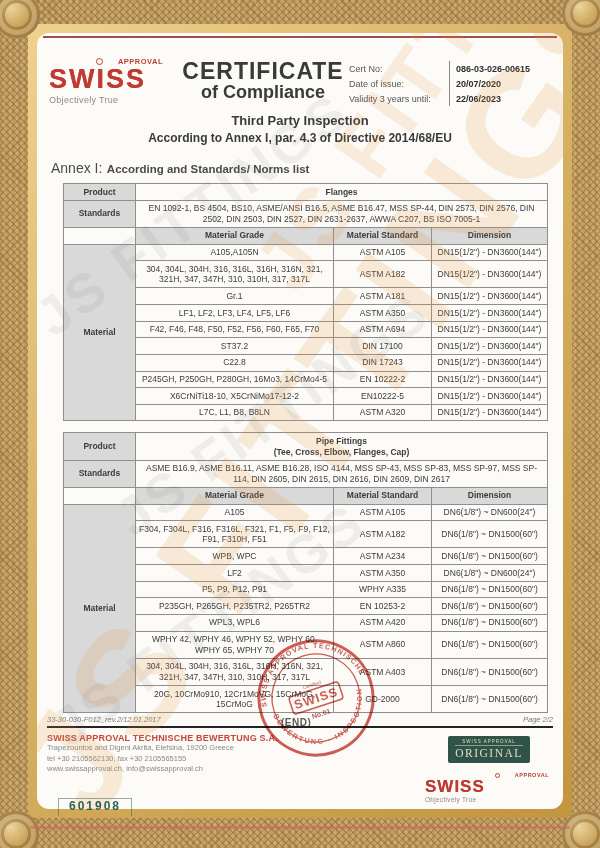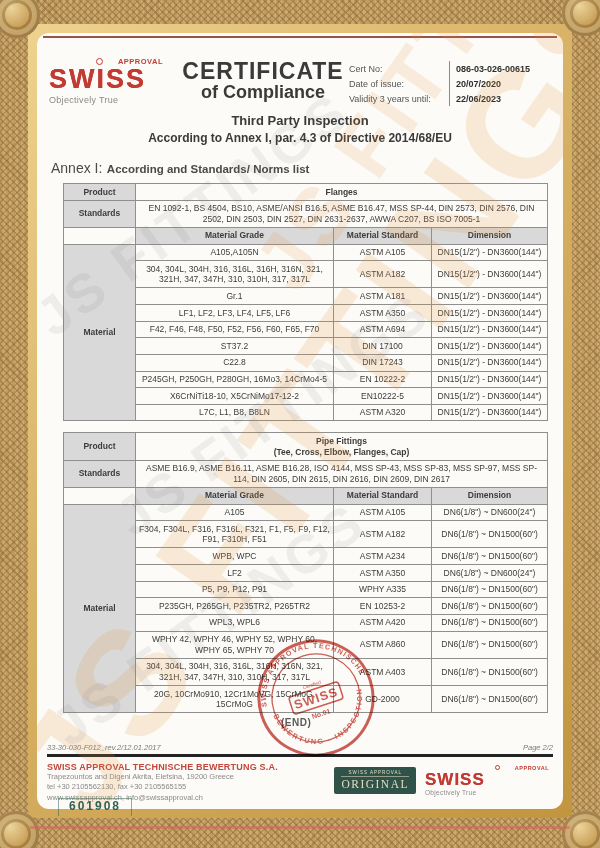--- a/index.html
+++ b/index.html
@@ -71,21 +71,21 @@
   .stamp{position:absolute;left:214px;top:600px;z-index:5;mix-blend-mode:multiply;}
   .end-mark{position:absolute;left:244px;top:684px;font-size:10px;font-weight:800;color:#5a5a5a;letter-spacing:.5px;z-index:3;}
 
   
   .footer{position:absolute;left:10px;right:10px;bottom:6px;z-index:3;}
   .form-row{display:flex;justify-content:space-between;align-items:flex-end;font-size:7.5px;color:#7a7a7a;font-style:italic;}
   .rule{height:2.5px;background:#232323;margin:2px 0 5px;}
   .addr-row{display:flex;justify-content:space-between;align-items:flex-start;}
   .company{font-size:9px;font-weight:800;color:#c2473c;letter-spacing:.2px;}
   .addr-line{font-size:7.5px;color:#8a8a8a;line-height:1.4;}
-  .foot-right{display:flex;align-items:center;gap:9px;padding-top:3px;}
+  .foot-right{display:flex;align-items:center;gap:9px;padding-top:3px;flex-direction:column;}
   .badge{background:#2f5349;color:#e6ddc2;padding:3px 7px 4px;border-radius:2px;text-align:center;}
   .badge-top{font-size:4.5px;letter-spacing:1px;border-bottom:.5px solid rgba(230,221,194,.55);padding-bottom:1px;white-space:nowrap;}
   .badge-label{font-family:"Liberation Serif",serif;font-size:11.5px;letter-spacing:1.5px;margin-top:1px;}
   .logo-sm .logo-top{font-size:5.5px;padding-right:4px;}
   .logo-sm .approval-dot{width:3px;height:3px;border-width:1px;}
   .logo-sm .brand{font-size:17px;letter-spacing:1px;}
   .logo-sm .tagline{font-size:6.5px;margin-top:1px;}
 
   .serial{position:absolute;left:21px;bottom:-7px;z-index:6;color:#2f6152;font-weight:bold;
     font-size:12px;letter-spacing:2px;border:1px solid rgba(47,97,82,.5);border-bottom:none;padding:0 10px 3px;}

